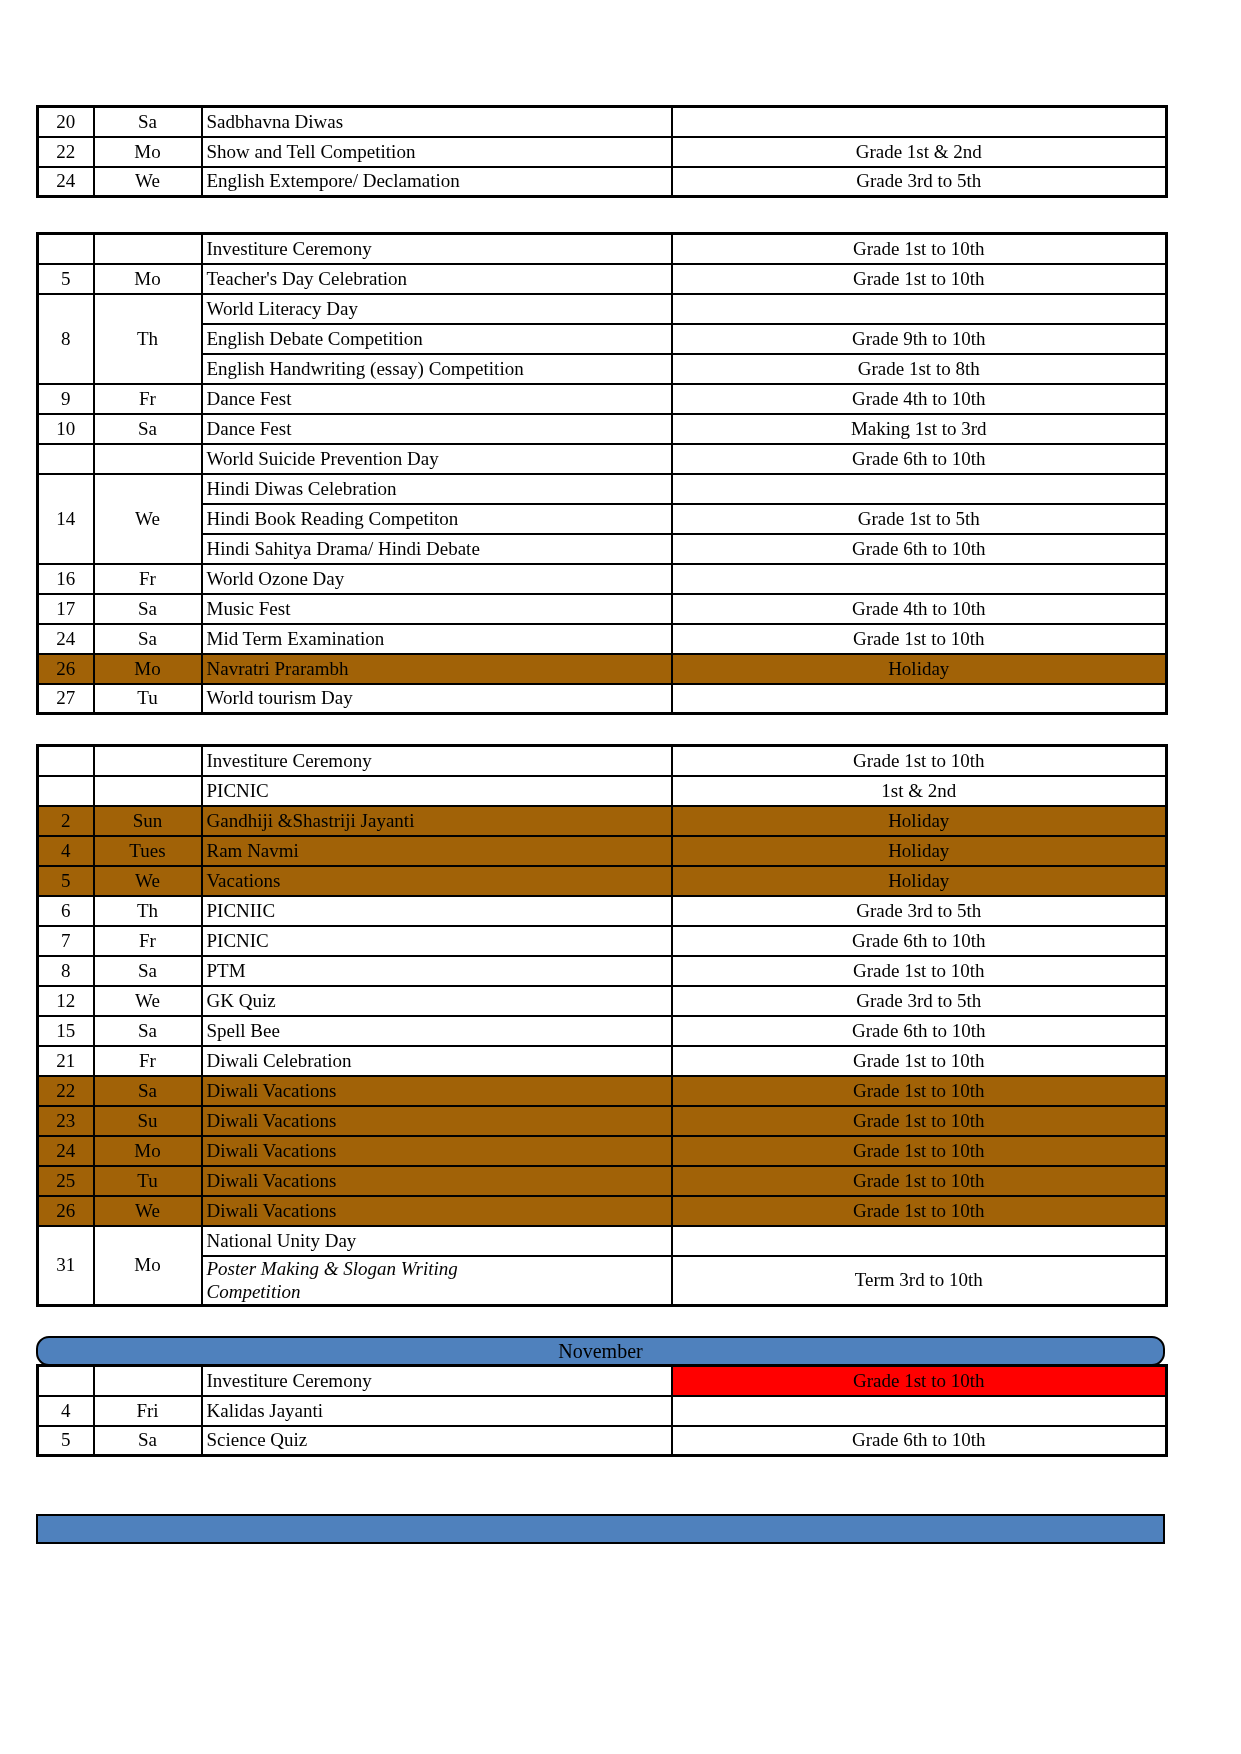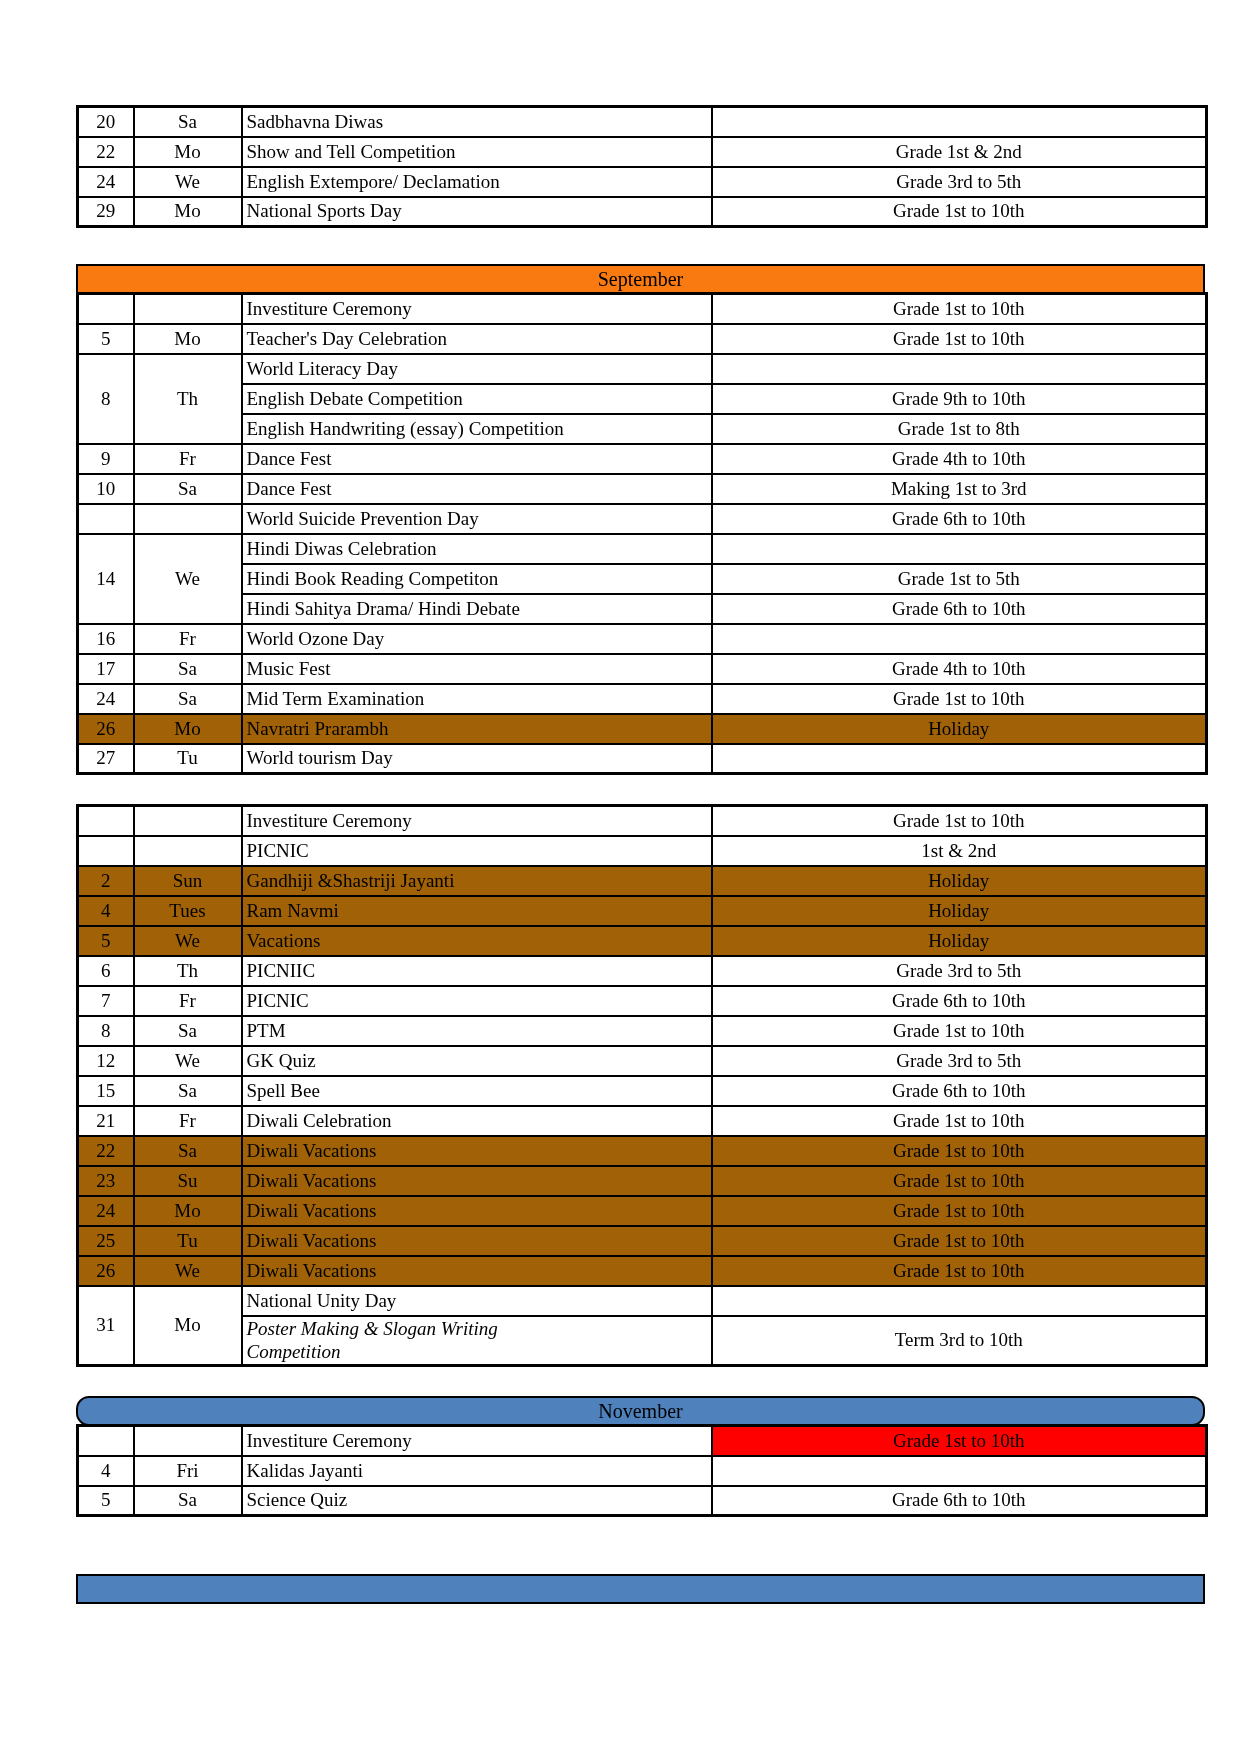--- a/index.html
+++ b/index.html
@@ -14,21 +14,21 @@
     color: #000000;
     position: relative;
   }
   #calendar {
     position: absolute;
     top: 0;
     left: 0;
     width: 1241px;
   }
   .section {
-    margin-left: 76px;
+    margin-left: 36px;
     width: 1129px;
   }
   .month-bar {
     box-sizing: border-box;
     width: 1129px;
     height: 30px;
     border: 2px solid #000;
     text-align: center;
     font-size: 20px;
     line-height: 26px;
@@ -92,31 +92,24 @@
             <td class="day">Mo</td>
             <td class="event">Show and Tell Competition</td>
             <td class="grade">Grade 1st &amp; 2nd</td>
           </tr>
           <tr>
             <td class="date">24</td>
             <td class="day">We</td>
             <td class="event">English Extempore/ Declamation</td>
             <td class="grade">Grade 3rd to 5th</td>
           </tr>
-          <tr>
-            <td class="date">29</td>
-            <td class="day">Mo</td>
-            <td class="event">National Sports Day</td>
-            <td class="grade">Grade 1st to 10th</td>
-          </tr>
         </tbody>
       </table>
     </div>
     <div class="section s-september">
-      <div class="month-bar" style="background: rgb(248, 122, 16);">September</div>
       <table class="cal">
         <colgroup>
           <col class="c-date">
           <col class="c-day">
           <col class="c-event">
           <col class="c-grade">
         </colgroup>
         <tbody>
           <tr>
             <td class="date"></td>

